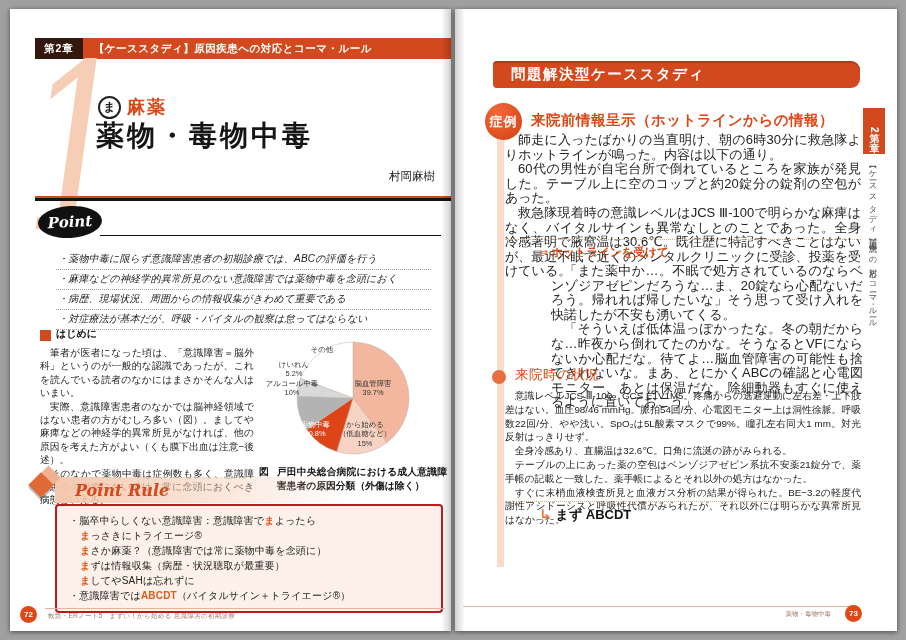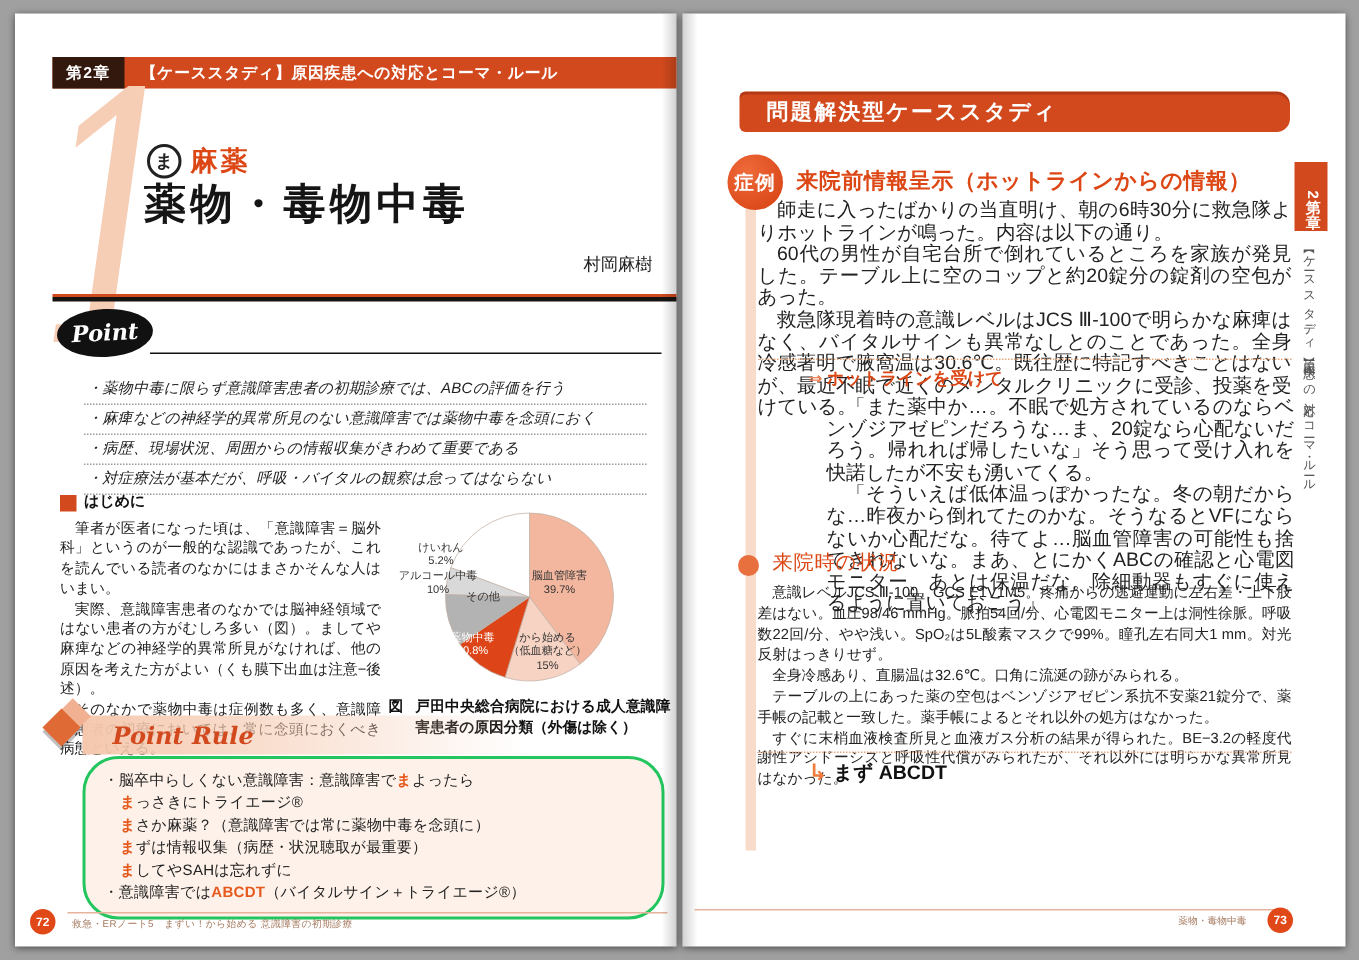--- a/index.html
+++ b/index.html
@@ -51,42 +51,42 @@
      display:flex;align-items:flex-end;}
   .section-head .sq{width:11px;height:11px;background:#d2491d;margin-right:5px;}
   .intro-col{left:30px;top:337px;width:214px;}
   .intro-col p{margin:0;font-size:9.8px;line-height:13.4px;color:#222;
      text-align:justify;text-indent:1em;}
 
   .figure{left:235px;top:322px;width:206px;height:200px;}
   .pie-label{position:absolute;font-size:7.4px;line-height:9.4px;color:#333;
      text-align:center;}
   .pie-label span{display:block;}
-  .pl-sonota{left:52px;top:14px;width:50px;margin-top:48px;}
+  .pl-sonota{left:52px;top:14px;width:50px;}
   .pl-nou{left:96px;top:48px;width:64px;}
   .pl-keiren{left:24px;top:29px;width:50px;}
   .pl-alcohol{left:4px;top:48px;width:86px;}
   .pl-yakubutsu{left:40px;top:89px;width:60px;color:#fff;}
   .pl-taisha{left:88px;top:89px;width:64px;}
   .fig-caption{position:absolute;left:14px;top:134px;width:188px;display:flex;
      font-size:9.8px;line-height:14px;font-weight:bold;color:#111;}
   .fig-caption .fig-word{flex:0 0 auto;margin-right:8px;}
   .fig-caption .fig-text{text-align:justify;}
 
   .coma-head{left:45px;right:0;top:468px;height:26px;
      background:linear-gradient(to right,#f5c8ae,rgba(255,255,255,0) 75%);
      display:flex;align-items:center;z-index:2;}
   .coma-title{font-family:"DejaVu Serif",serif;font-style:italic;font-weight:bold;
      font-size:16px;color:#d2491d;padding-left:20px;}
   .coma-icon{left:20px;top:458px;width:34px;height:34px;z-index:3;}
   .coma-icon .d1{position:absolute;left:10px;top:2px;width:17px;height:17px;
      background:#f2b092;transform:rotate(45deg);}
   .coma-icon .d2{position:absolute;left:2px;top:9px;width:18px;height:18px;
      background:#e06a35;transform:rotate(45deg);box-shadow:2px 2px 0 rgba(0,0,0,.25);}
-  .coma-box{left:45px;right:8px;top:495px;border:2px solid #22c55e;border-radius:24px;
+  .coma-box{left:45px;right:8px;top:495px;border:2px solid #b91c1c;border-radius:4px;
      background:#fdf1e9;padding:7px 12px 8px 12px;}
   .coma-line{font-size:10px;line-height:15px;color:#222;letter-spacing:.2px;}
   .coma-line.cont{padding-left:11px;}
   .coma-line .hl{color:#e5591d;font-weight:bold;}
 
   .foot-line-l{left:35px;right:6px;top:599px;border-top:1px solid #e7b39c;}
   .page-circle{width:17px;height:17px;border-radius:50%;background:#e04818;color:#fff;
      font-size:8px;font-weight:bold;display:flex;align-items:center;justify-content:center;}
   .pc-left{left:10px;top:597px;}
   .book-title{left:38px;top:603px;font-size:6.5px;color:#a5795f;letter-spacing:.3px;}

